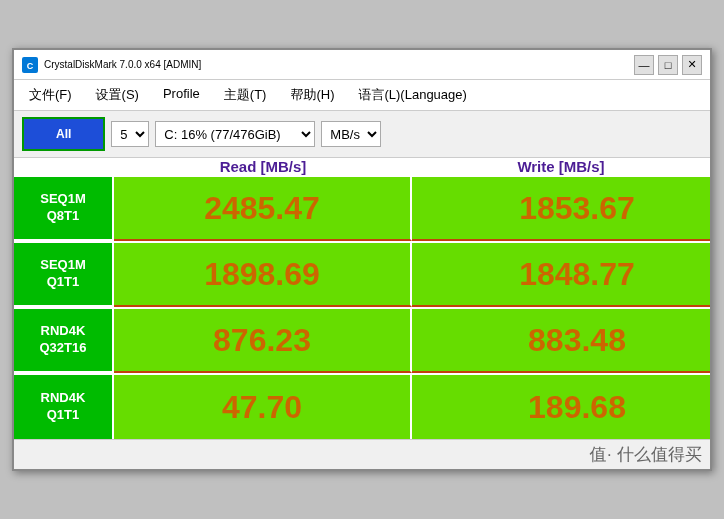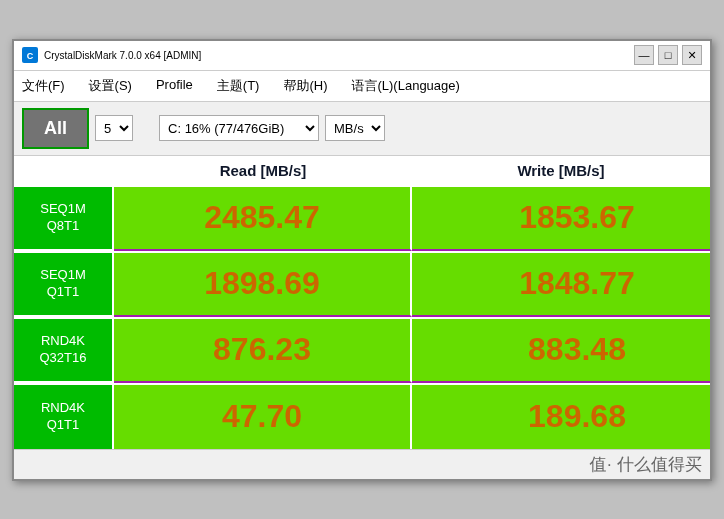--- a/index.html
+++ b/index.html
@@ -52,43 +52,43 @@
       display: flex;
       align-items: center;
       justify-content: center;
       font-size: 11px;
       cursor: pointer;
     }
     .title-btn.close { background: #e0e0e0; }
     .menu-bar {
       display: flex;
       gap: 16px;
-      padding: 4px 4px;
+      padding: 4px 11px;
       background: white;
       border-bottom: 1px solid #ccc;
       font-size: 13px;
     }
     .menu-item {
       cursor: pointer;
       padding: 2px 4px;
     }
     .toolbar {
       display: flex;
       align-items: center;
       gap: 6px;
       padding: 6px 8px;
       background: #f0f0f0;
       border-bottom: 1px solid #ccc;
     }
     .all-btn {
-      background: #737373;
+      background: #1d4ed8;
       color: white;
       font-weight: bold;
-      font-size: 18px;
-      padding: 8px 20px;
+      font-size: 12px;
+      padding: 8px 32px;
       border: 2px solid #009900;
       cursor: pointer;
       min-width: 60px;
       text-align: center;
     }
     .toolbar-select {
       height: 26px;
       border: 1px solid #aaa;
       background: white;
       font-size: 13px;
@@ -100,32 +100,32 @@
     }
     .bench-header {
       display: grid;
       grid-template-columns: 100px 1fr 1fr;
       background: white;
     }
     .bench-header-cell {
       text-align: center;
       font-weight: bold;
       font-size: 15px;
-      padding: 6px 4px;
-      color: #0f172a;
+      padding: 0 4px;
+      color: #4c1d95;
     }
     .bench-row {
       display: grid;
       grid-template-columns: 100px 1fr 1fr;
       border-top: 2px solid white;
     }
     .bench-label {
       background: #00bb00;
       color: white;
-      font-weight: normal;
+      font-weight: bold;
       font-size: 13px;
       display: flex;
       flex-direction: column;
       align-items: center;
       justify-content: center;
       padding: 8px 4px;
       min-height: 64px;
       border-right: 2px solid white;
       border-bottom: 2px solid white;
       text-align: center;
@@ -134,21 +134,21 @@
     .bench-value {
       background: #66dd00;
       display: flex;
       align-items: center;
       justify-content: center;
       font-size: 32px;
       font-weight: bold;
       color: #cc6600;
       min-height: 64px;
       border-right: 2px solid white;
-      border-bottom: 2px solid #a21caf;
+      border-bottom: 2px solid #c2410c;
     }
     .bench-value.write {
       border-right: none;
       padding-left: 32px;
     }
     .bench-value.last-row {
       border-bottom: none;
     }
     .bench-label.last-row {
       border-bottom: none;
@@ -191,21 +191,21 @@
       <div class="menu-item">主题(T)</div>
       <div class="menu-item">帮助(H)</div>
       <div class="menu-item">语言(L)(Language)</div>
     </div>
 
   <div class="toolbar">
     <button class="all-btn">All</button>
     <select class="toolbar-select">
       <option>5</option>
     </select>
-    <select class="toolbar-select" style="min-width:160px;margin-left:20px;">
+    <select class="toolbar-select" style="min-width:160px;">
       <option>C: 16% (77/476GiB)</option>
     </select>
     <select class="toolbar-select">
       <option>MB/s</option>
     </select>
   </div>
 
   <div class="content">
 
     <div class="bench-header">

